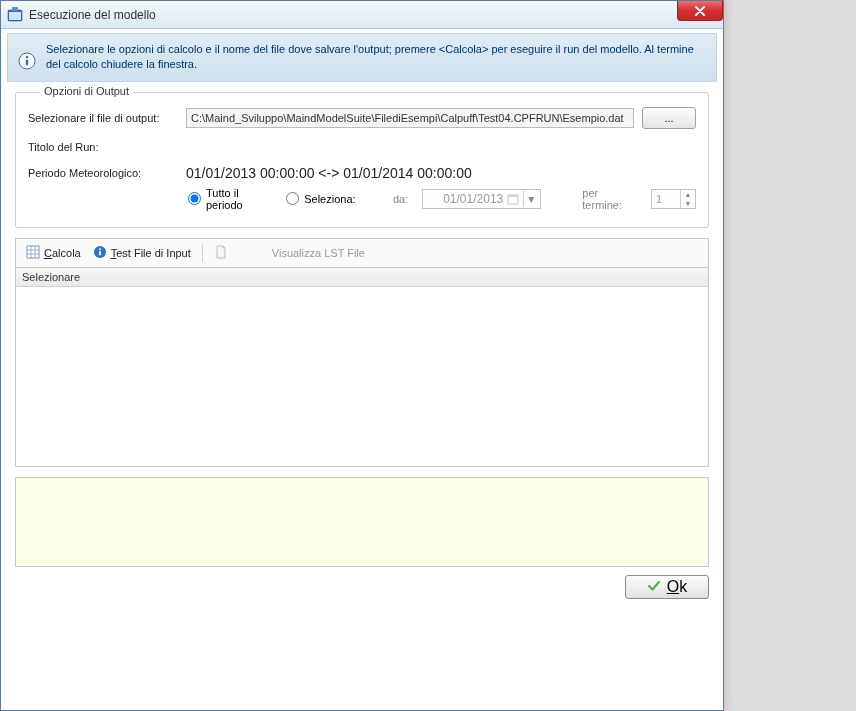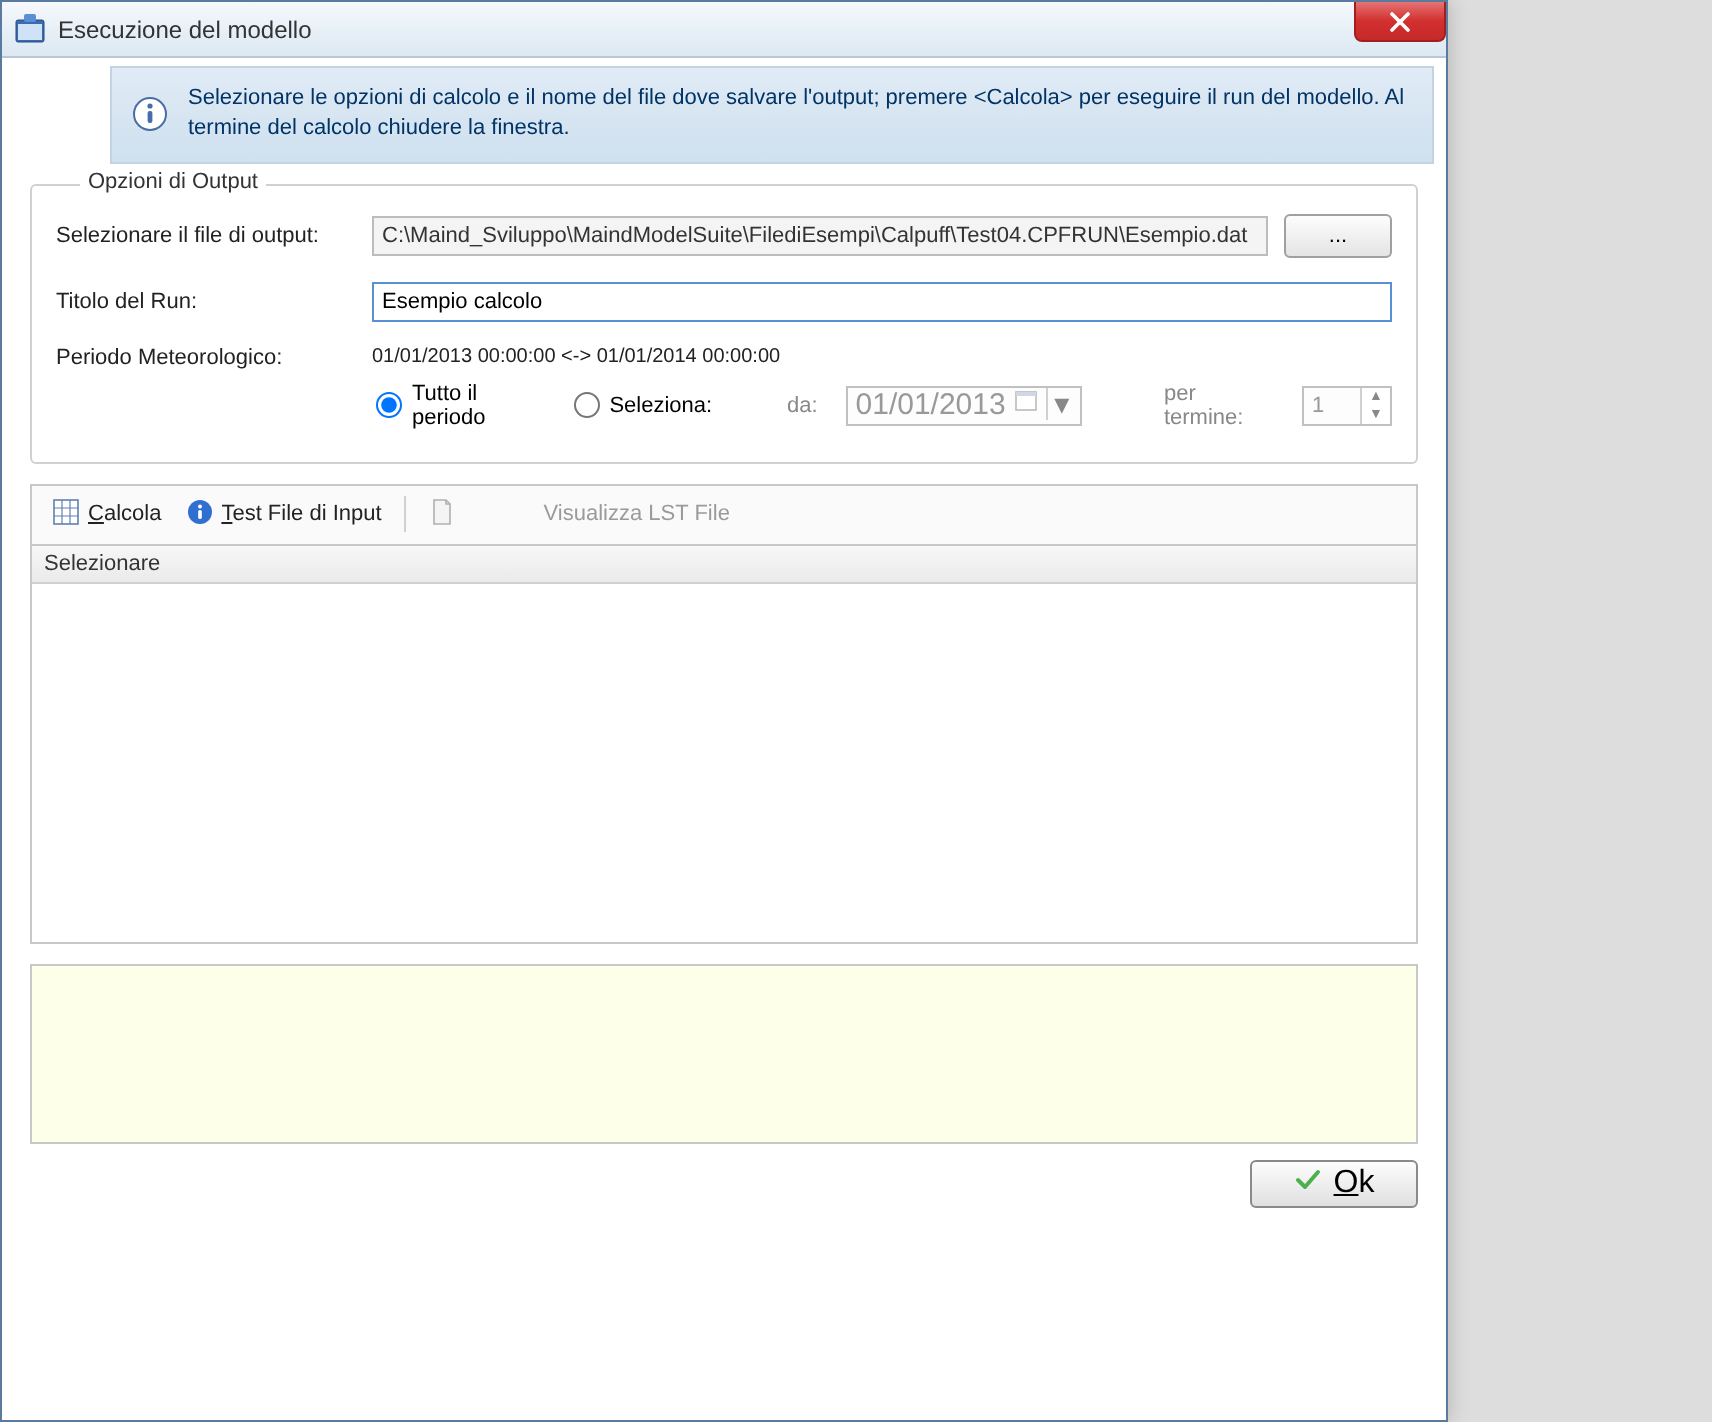--- a/index.html
+++ b/index.html
@@ -63,24 +63,23 @@
     display: flex;
     flex-direction: column;
     padding: 4px 6px 6px 6px;
     min-height: 0;
   }
   .info-banner {
     background: linear-gradient(to bottom, #e0ebf5 0%, #cfe0ef 100%);
     border: 1px solid #c2d4e4;
     padding: 8px 10px;
     display: flex;
-    align-items: center;
+    align-items: flex-end;
     gap: 10px;
     margin-bottom: 10px;
-    margin-left: 48px;
   }
   .info-banner .icon {
     flex: 0 0 auto;
     margin-top: 2px;
   }
   .info-banner .text {
     color: #003366;
     font-size: 11px;
     line-height: 1.4;
   }
@@ -134,45 +133,45 @@
     border: 1px solid #a0a0a0;
     background: linear-gradient(to bottom,#fdfdfd,#e4e4e4);
     border-radius: 3px;
     font-size: 11px;
     cursor: pointer;
     display: inline-flex;
     align-items: center;
     justify-content: center;
   }
   .static-text {
-    font-size: 10px;
+    font-size: 14px;
     color: #222;
   }
   .period-row {
     display: flex;
     align-items: center;
     gap: 14px;
     margin-left: 160px;
     margin-top: 6px;
   }
   .radio-wrap {
     display: inline-flex;
     align-items: center;
     gap: 5px;
     font-size: 11px;
   }
   .radio-wrap input { margin:0; }
   .date-picker {
     display: inline-flex;
-    align-items: flex-start;
+    align-items: center;
     border: 1px solid #c0c0c0;
     background: #fff;
     height: 20px;
-    padding: 0 2px 0 4px;
-    font-size: 15px;
+    padding: 0 2px 0 20px;
+    font-size: 12px;
     color: #888;
     gap: 4px;
   }
   .date-picker.disabled { color:#999; background:#fdfdfd; }
   .date-picker .chev {
     width: 15px; height: 16px;
     border-left: 1px solid #d0d0d0;
     display:inline-flex; align-items:center; justify-content:center;
     color:#888;
   }
@@ -317,21 +316,20 @@
       <div class="form-row">
         <span class="label">Selezionare il file di output:</span>
         <input class="textfield readonly" type="text" readonly="" value="C:\Maind_Sviluppo\MaindModelSuite\FilediEsempi\Calpuff\Test04.CPFRUN\Esempio.dat" style="">
         <button class="browse-btn">
           <span>...</span>
         </button>
       </div>
 
       <div class="form-row">
         <span class="label">Titolo del Run:</span>
-        <input class="textfield active" type="text" style="max-width: 576px;" value="Esempio calcolo">
       </div>
 
       <div class="form-row" style="margin-bottom:6px;">
         <span class="label">Periodo Meteorologico:</span>
         <span class="static-text">01/01/2013 00:00:00 &lt;-&gt; 01/01/2014 00:00:00</span>
       </div>
 
       <div class="period-row">
         <label class="radio-wrap">
           <input type="radio" name="period" checked="" style="">

